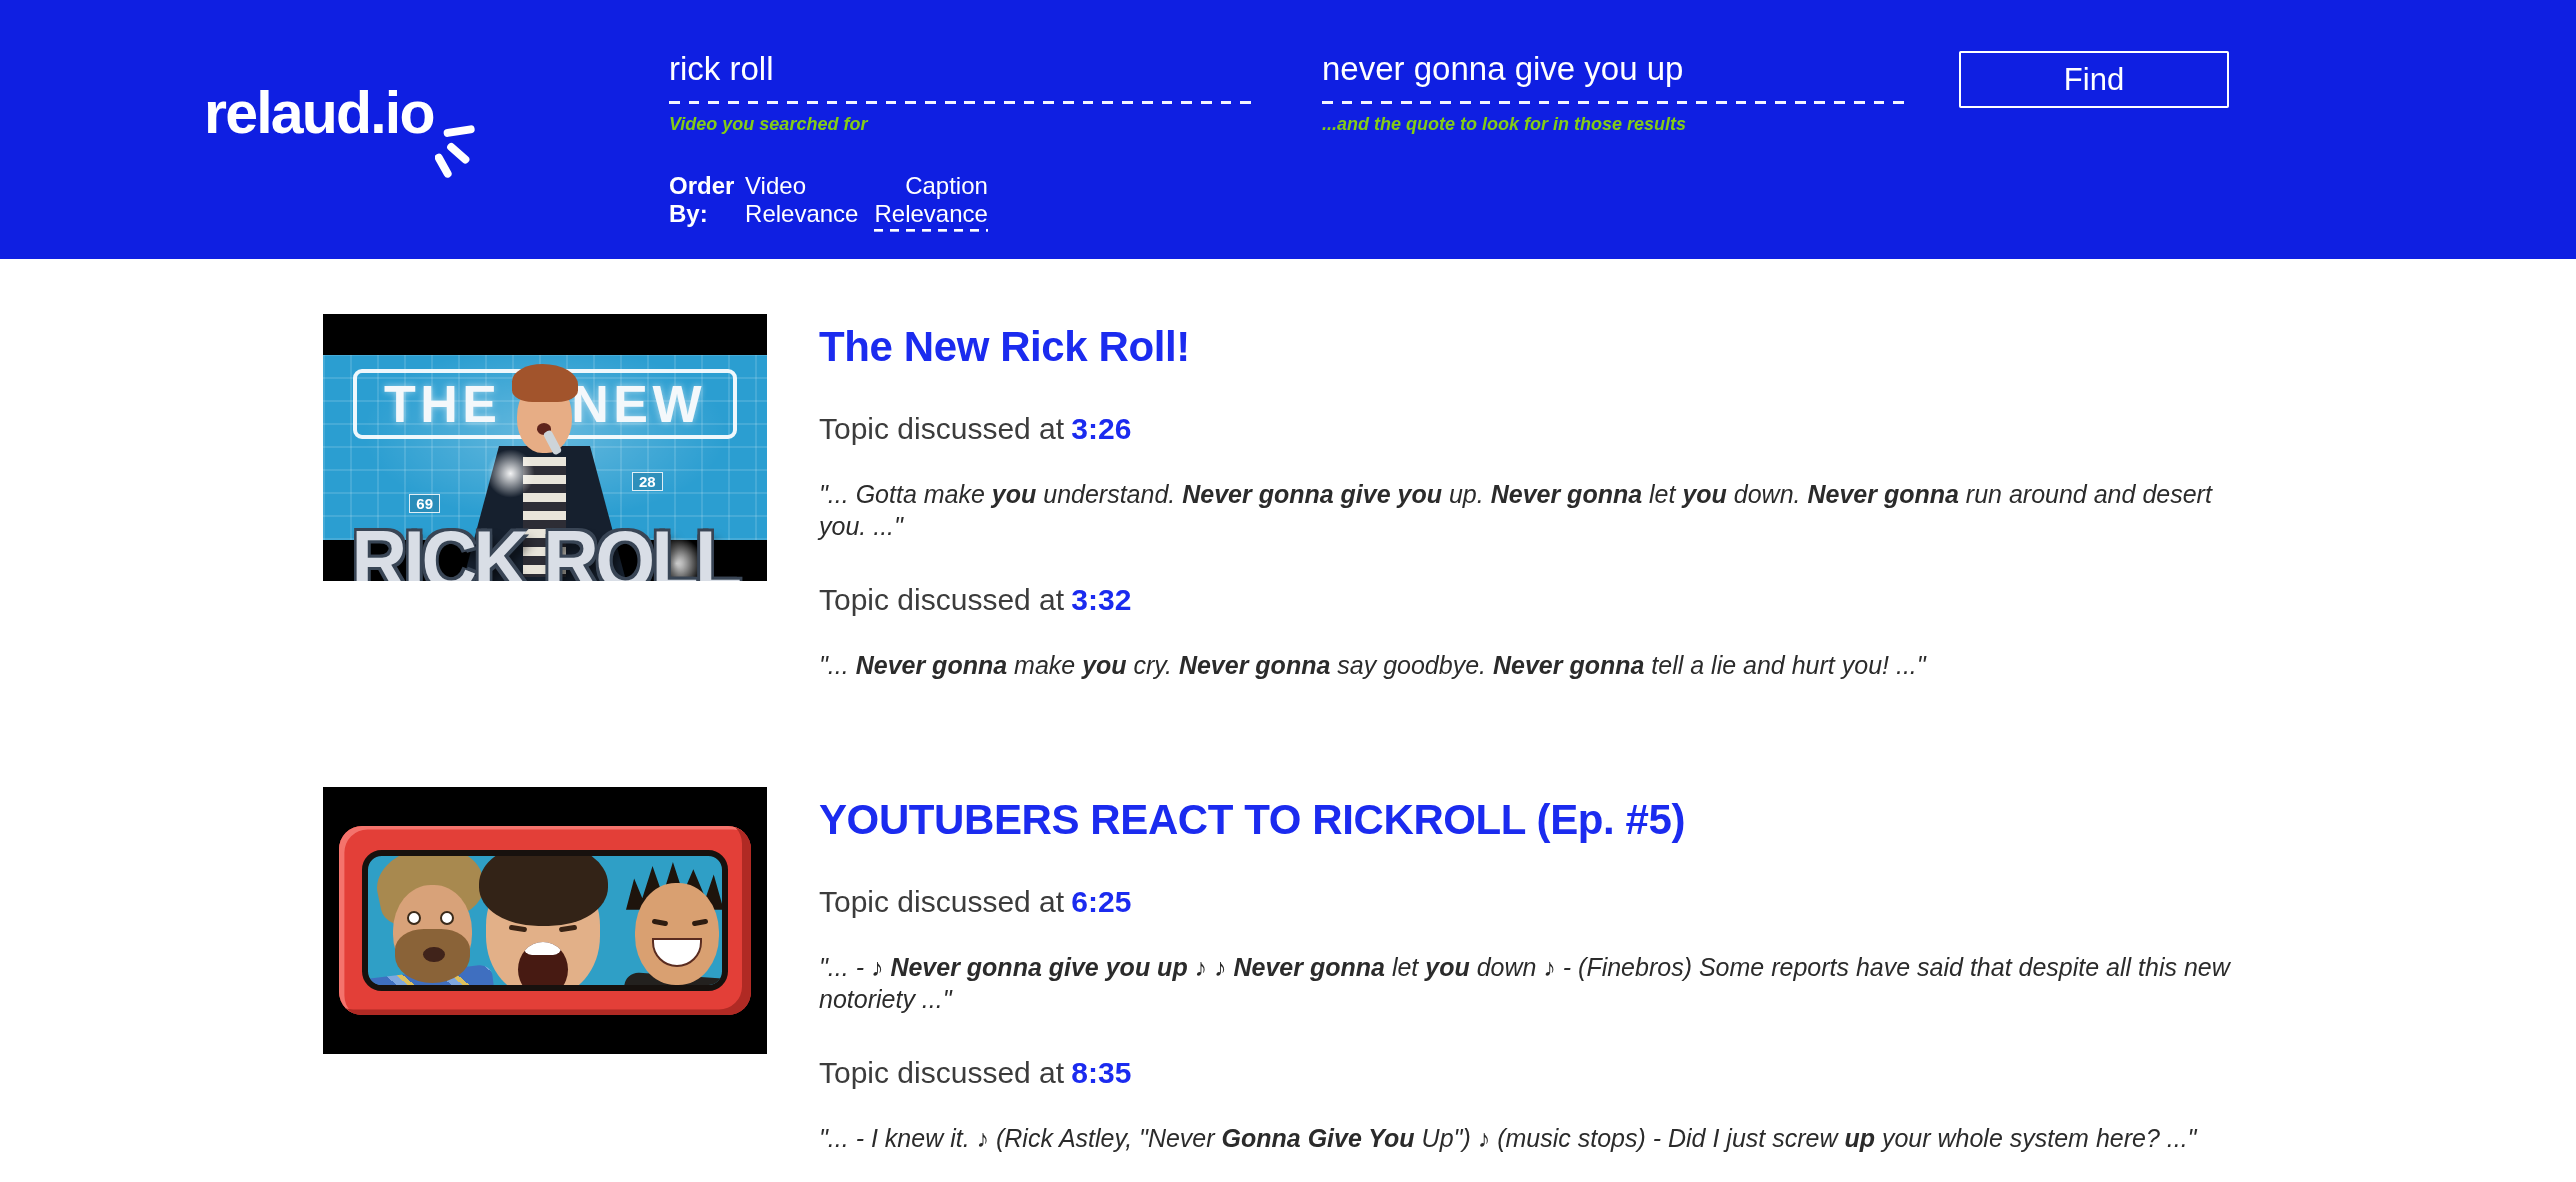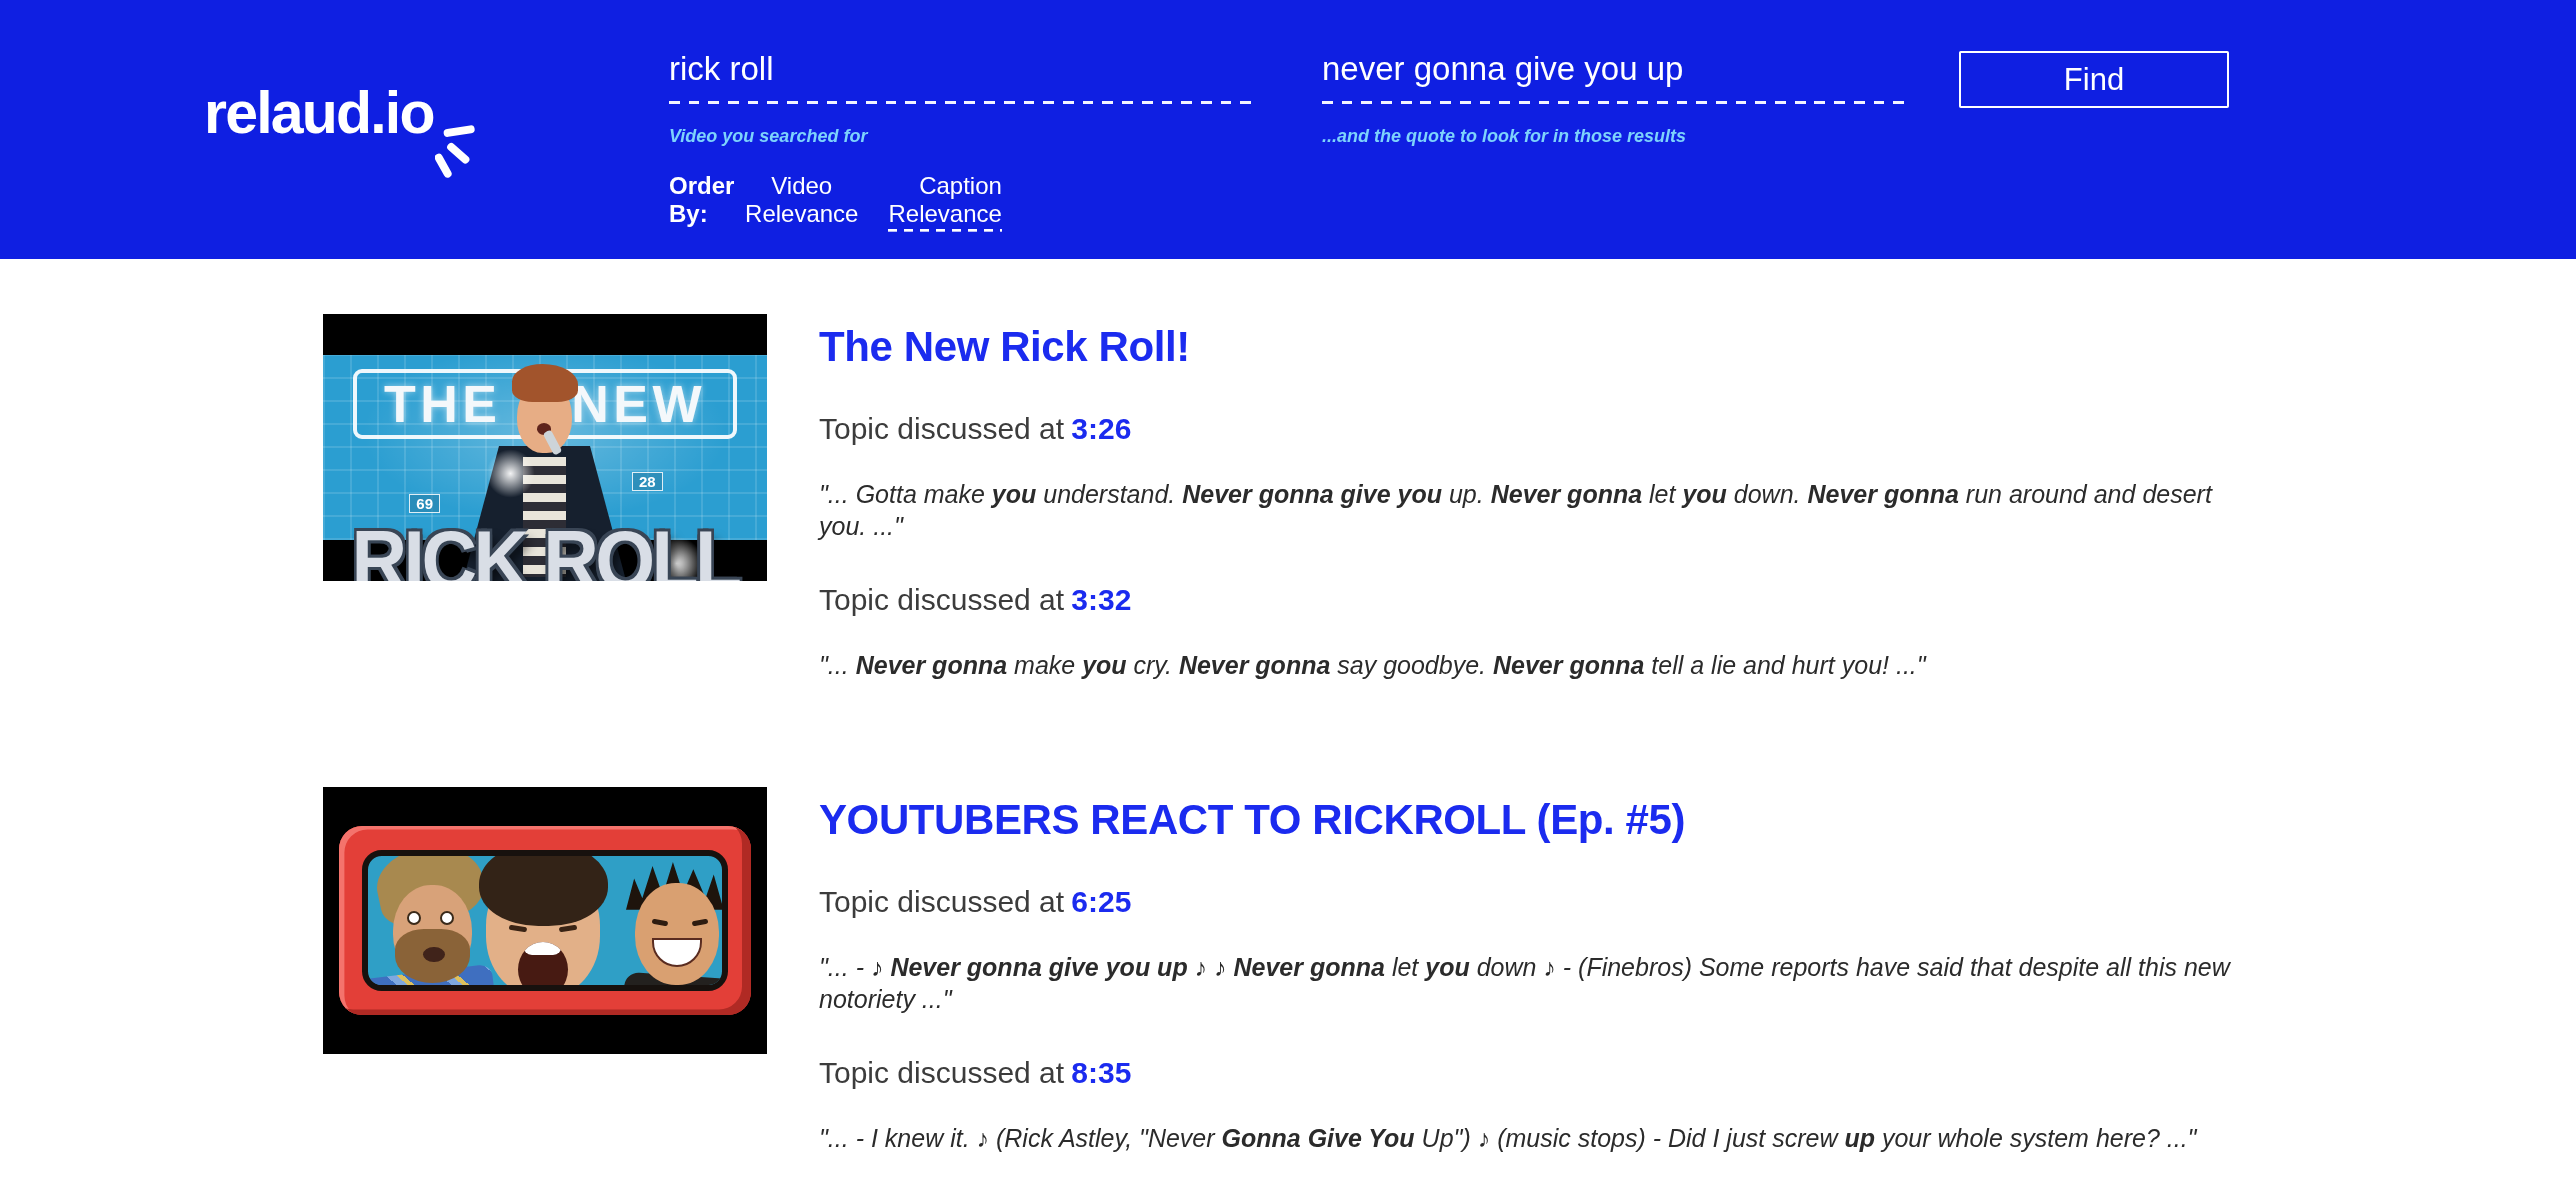--- a/index.html
+++ b/index.html
@@ -16,31 +16,31 @@
   .search-panel { position:absolute; left:669px; top:0; }
   .field { position:absolute; top:45px; width:590px; }
   .field-video { left:0; }
   .field-quote { left:653px; }
   .field input {
     width:100%; background:transparent; border:none; outline:none;
     color:#fff; font-size:33px; font-family:inherit; padding:5.4px 0 12.5px 0;
   }
   .dash-line { height:3.6px; width:100%;
     background-image:repeating-linear-gradient(90deg,#f2f4ff 0 10.7px,transparent 10.7px 19.7px); }
-  .field-label { margin-top:22px; font-size:18px; font-style:italic; font-weight:700; color:#7dd3fc; }
+  .field-label { margin-top:10px; font-size:18px; font-style:italic; font-weight:700; color:#84cc16; }
 
   .find-btn { position:absolute; left:1290px; top:51px; width:270px; height:57px;
     background:transparent; border:2.7px solid #ffffff; border-radius:1.8px;
     color:#ffffff; font-size:31px; font-family:inherit; cursor:pointer; }
 
   .order-row { position:absolute; left:0; top:172px; font-size:24px; color:#fff;
     display:flex; align-items:baseline; }
   .ob-label { font-weight:800; margin-right:10.7px; }
   .ob-option { color:#fff; text-decoration:none; cursor:pointer; }
-  .ob-option.plain { margin-right:30px;text-align:center; }
+  .ob-option.plain { margin-right:16px; }
   .ob-option.dashed { padding-bottom:3.6px;
     background-image:repeating-linear-gradient(90deg,#fff 0 9px,transparent 9px 16px);
     background-repeat:repeat-x; background-position:0 100%; background-size:100% 2.7px;text-align:right; }
 
   
   .results { margin-left:323px; width:1930px; padding-top:55px; }
   .result { display:flex; gap:52px; margin-bottom:106px; }
 
   .thumb { position:relative; width:444px; height:267px; background:#000;
            overflow:hidden; flex:none; cursor:pointer; }

